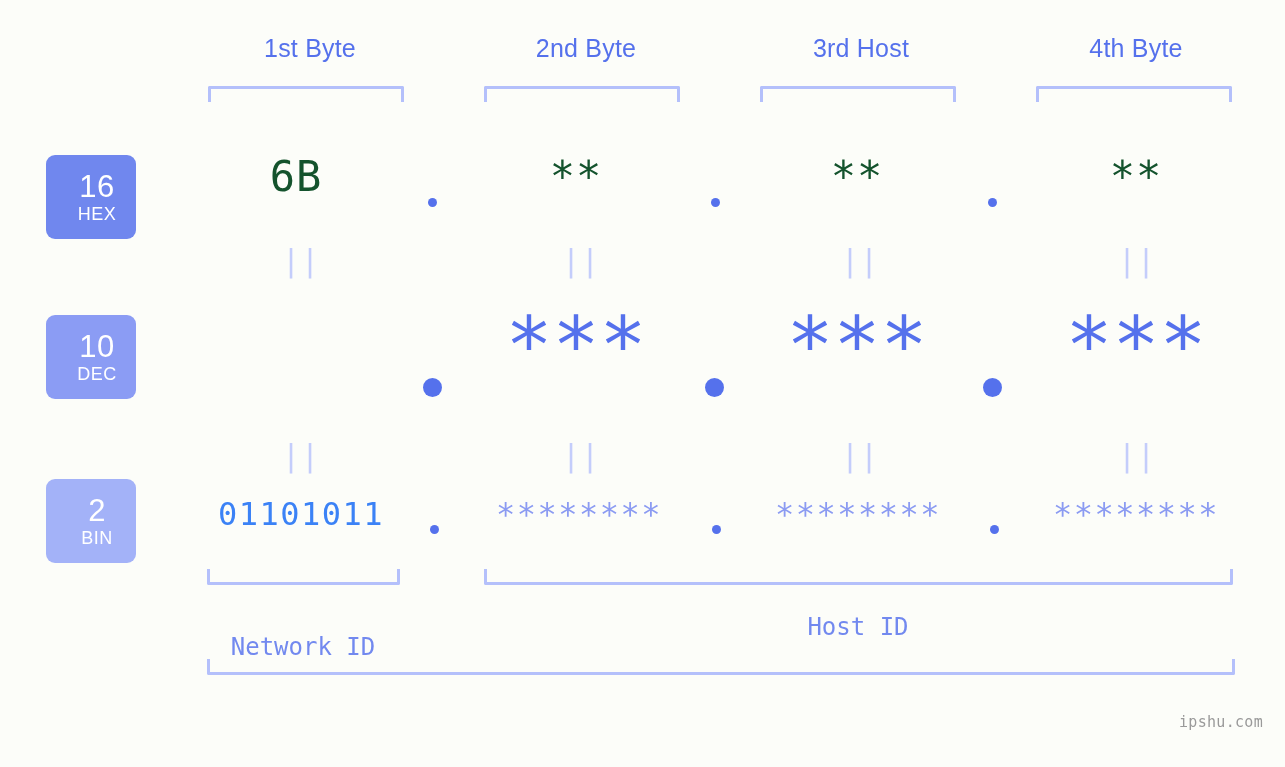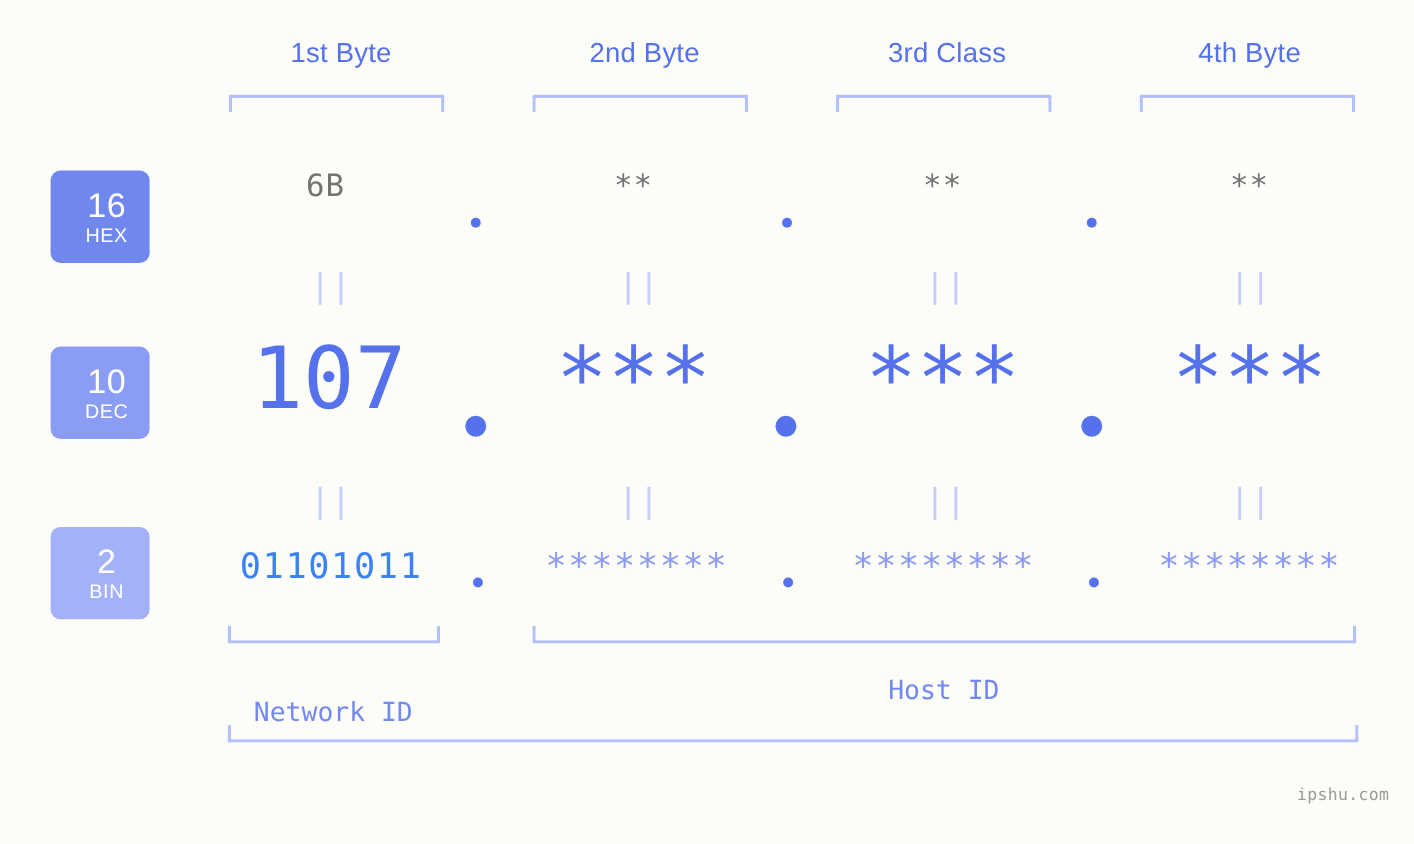--- a/index.html
+++ b/index.html
@@ -86,22 +86,22 @@
     position: absolute;
     text-align: center;
     white-space: nowrap;
     font-family: "DejaVu Sans Mono", monospace;
   }
 
   
   .hex-val {
     top: 152px;
     width: 260px;
-    font-size: 28px;
-    color: #737373;
+    font-size: 42px;
+    color: #14532d;
     letter-spacing: 1px;
   }
   
   .dec-val {
     top: 300px;
     width: 260px;
     font-size: 78px;
     color: #5571ec;
     letter-spacing: 0px;
   }
@@ -166,21 +166,21 @@
     letter-spacing: 0.3px;
   }
 </style>
 </head>
 <body>
 
 <div id="stage">
 
   <div class="byte-label" style="left:180px;">1st Byte</div>
   <div class="byte-label" style="left:456px;">2nd Byte</div>
-  <div class="byte-label" style="left:731px;">3rd Class</div>
+  <div class="byte-label" style="left:731px;">3rd Host</div>
   <div class="byte-label" style="left:1006px;">4th Byte</div>
 
   <div class="bracket bracket-down" style="left:208px; top:86px; width:196px;"></div>
   <div class="bracket bracket-down" style="left:484px; top:86px; width:196px;"></div>
   <div class="bracket bracket-down" style="left:760px; top:86px; width:196px;"></div>
   <div class="bracket bracket-down" style="left:1036px; top:86px; width:196px;"></div>
 
   <div class="badge" style="top:155px; height:84px; background:#7087ee;">
     <span class="num">16</span>
     <span class="name">HEX</span>
@@ -203,21 +203,20 @@
 
   <div class="dot dot-hex" style="left:428px; top:198px;"></div>
   <div class="dot dot-hex" style="left:711px; top:198px;"></div>
   <div class="dot dot-hex" style="left:988px; top:198px;"></div>
 
   <div class="eq" style="left:171px; top:246px;">||</div>
   <div class="eq" style="left:451px; top:246px;">||</div>
   <div class="eq" style="left:730px; top:246px;">||</div>
   <div class="eq" style="left:1007px; top:246px;">||</div>
 
-  <div class="cell dec-val" style="left:169px;">107</div>
   <div class="cell dec-val" style="left:446px;">***</div>
   <div class="cell dec-val" style="left:727px;">***</div>
   <div class="cell dec-val" style="left:1006px;">***</div>
 
   <div class="dot dot-dec" style="left:423px; top:378px;"></div>
   <div class="dot dot-dec" style="left:705px; top:378px;"></div>
   <div class="dot dot-dec" style="left:983px; top:378px;"></div>
 
   <div class="eq" style="left:171px; top:441px;">||</div>
   <div class="eq" style="left:451px; top:441px;">||</div>

